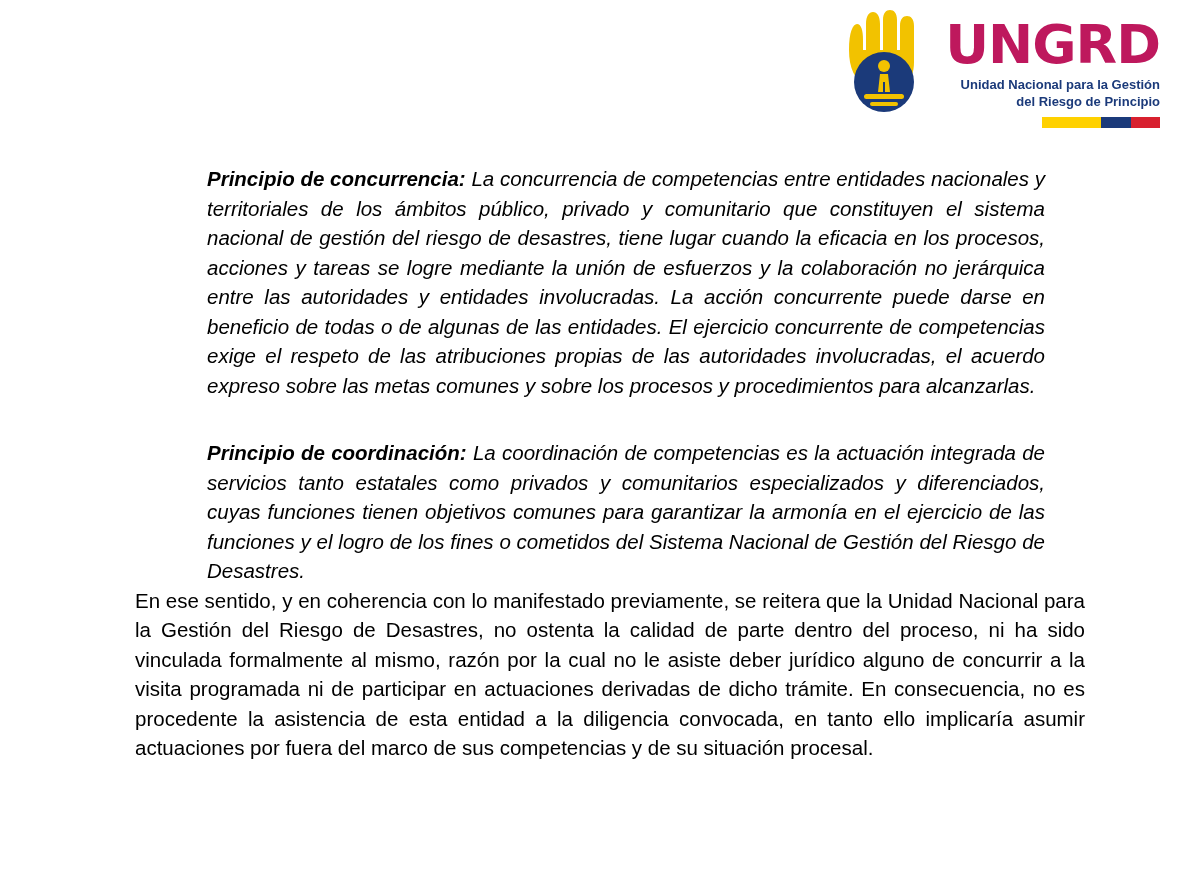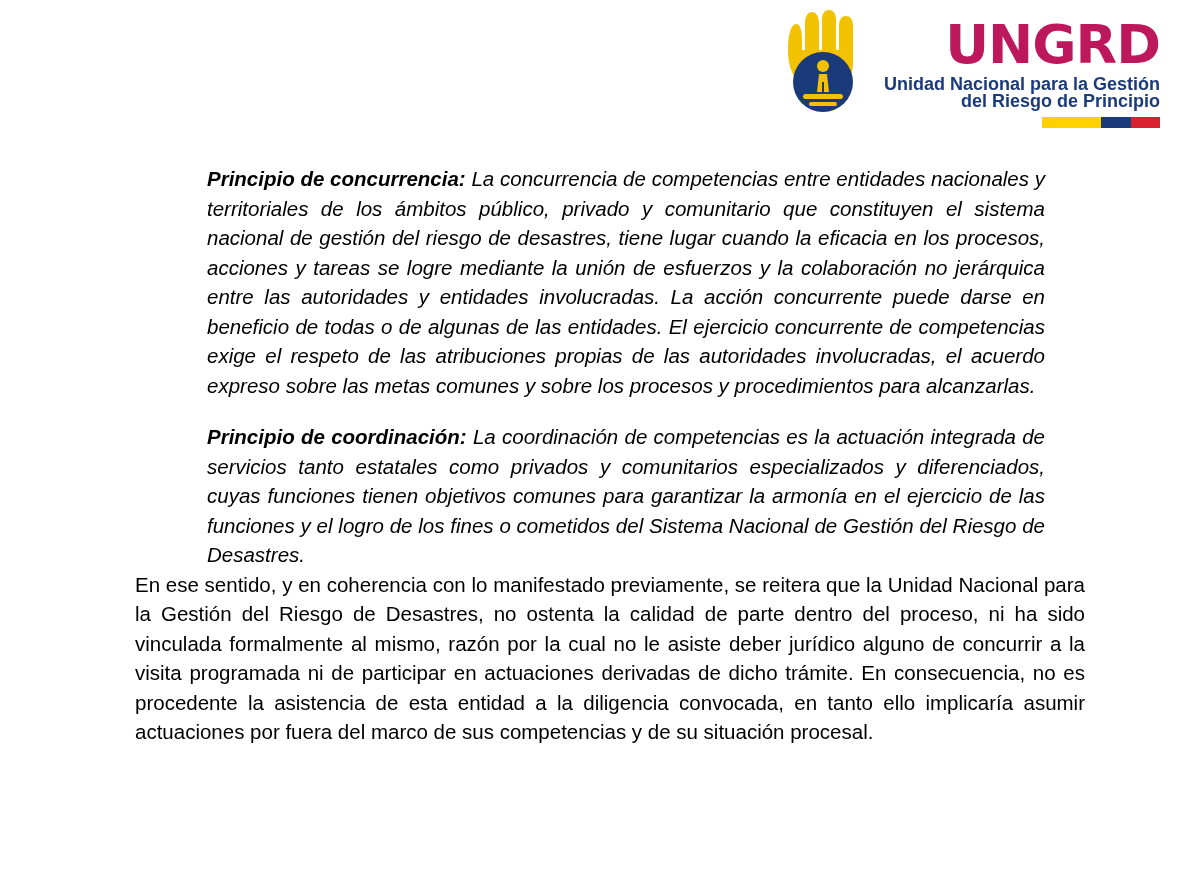--- a/index.html
+++ b/index.html
@@ -49,21 +49,21 @@
     font-family: "DejaVu Sans", sans-serif;
     font-weight: bold;
     font-size: 54px;
     line-height: 54px;
     letter-spacing: -1px;
     color: #be185d;
   }
   .logo-sub {
     font-family: "Liberation Sans", sans-serif;
     font-weight: bold;
-    font-size: 18px;
+    font-size: 13px;
     line-height: 17px;
     color: #1b3a7a;
     text-align: right;
     margin-top: 4px;
   }
   .flag {
     margin-top: 7px;
     display: flex;
     width: 118px;
     height: 11px;
@@ -86,21 +86,21 @@
     text-align: justify;
     font-size: 20.5px;
     line-height: 29.5px;
     color: #000000;
   }
   .indented {
     margin-left: 72px;
     width: 838px;
     font-style: italic;
   }
-  .indented + .indented { margin-top: 22px; }
+  .indented + .indented { margin-top: 38px; }
   .lead {
     font-weight: bold;
     font-style: italic;
   }
   .closing {
     font-style: normal;
   }
 </style>
 </head>
 <body>

